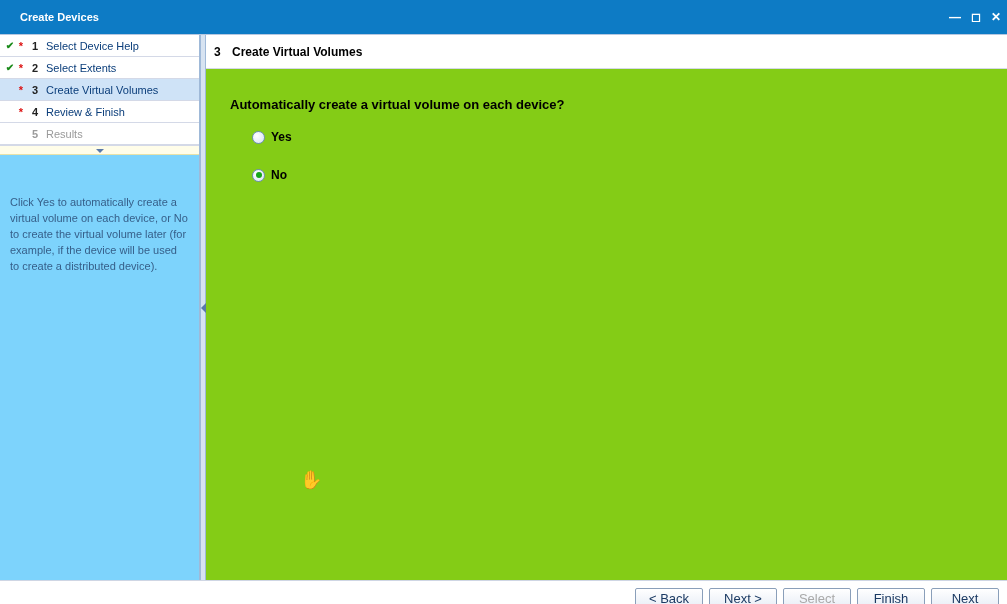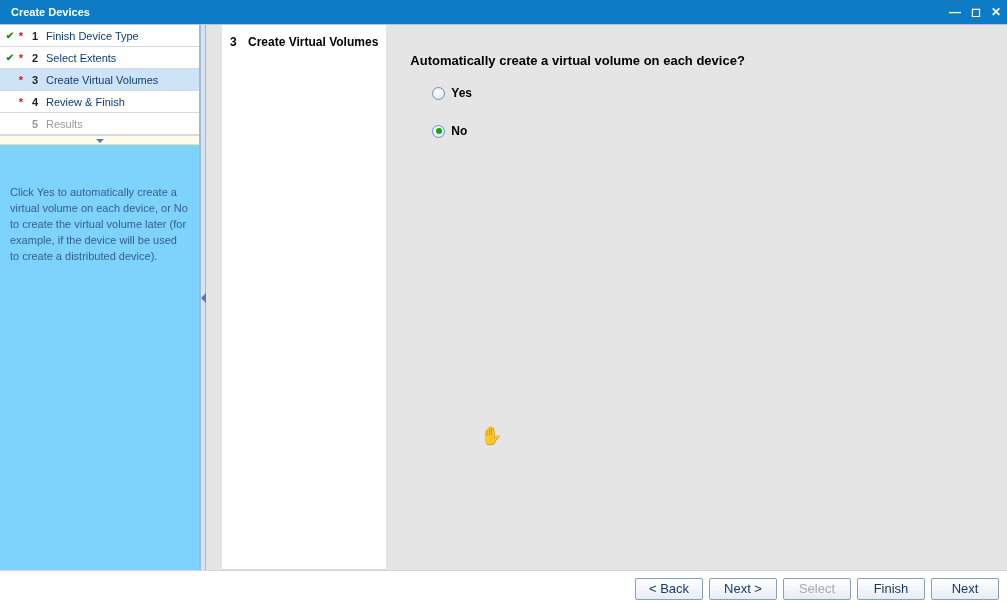--- a/index.html
+++ b/index.html
@@ -7,24 +7,24 @@
       font-family: Verdana, Geneva, sans-serif;
       font-size: 11px;
       width: 1007px;
       height: 604px;
       overflow: hidden;
       background: #fff;
     }
     .titlebar {
       background: #0d7bc5;
       color: #fff;
-      height: 24px;
-      display: flex;
-      align-items: center;
-      padding: 0 4px 0 11px;
+      height: 34px;
+      display: flex;
+      align-items: center;
+      padding: 0 4px 0 20px;
       font-weight: bold;
     }
     .titlebar .title { flex: 1; }
     .titlebar .wincontrols { display: flex; gap: 6px; }
     .titlebar .wincontrols span { cursor: pointer; font-size: 12px; line-height: 1; padding: 0 2px;}
     .main {
       display: flex;
       height: 546px;
       border-top: 1px solid #b5c7e0;
     }
@@ -112,24 +112,23 @@
       top: 50%;
       left: 0;
       transform: translateY(-50%);
       width: 0; height: 0;
       border-top: 5px solid transparent;
       border-bottom: 5px solid transparent;
       border-right: 5px solid #5a7aaa;
     }
     .content {
       flex: 1;
-      background: #e5e5e5;
-      display: flex;
-      flex-direction: row;
-      padding-left: 16px;
+      background: #84cc16;
+      display: flex;
+      flex-direction: column;
     }
     .stepheader {
       background: #fff;
       border-bottom: 1px solid #d4d9e7;
       padding: 10px 8px 9px 8px;
       font-weight: bold;
       color: #000;
       font-size: 12px;
     }
     .stepheader .snum { margin-right: 8px; }
@@ -216,21 +215,21 @@
   </span>
 </div>
 
 <div class="main">
   <div class="sidebar">
     <div class="steplist">
       <div class="steprow">
         <span class="check">✔</span>
         <span class="req">*</span>
         <span class="num">1</span>
-        <span class="label">Finish Device Type</span>
+        <span class="label">Select Device Help</span>
       </div>
       <div class="steprow">
         <span class="check">✔</span>
         <span class="req">*</span>
         <span class="num">2</span>
         <span class="label">Select Extents</span>
       </div>
       <div class="steprow active">
         <span class="check"></span>
         <span class="req">*</span>

